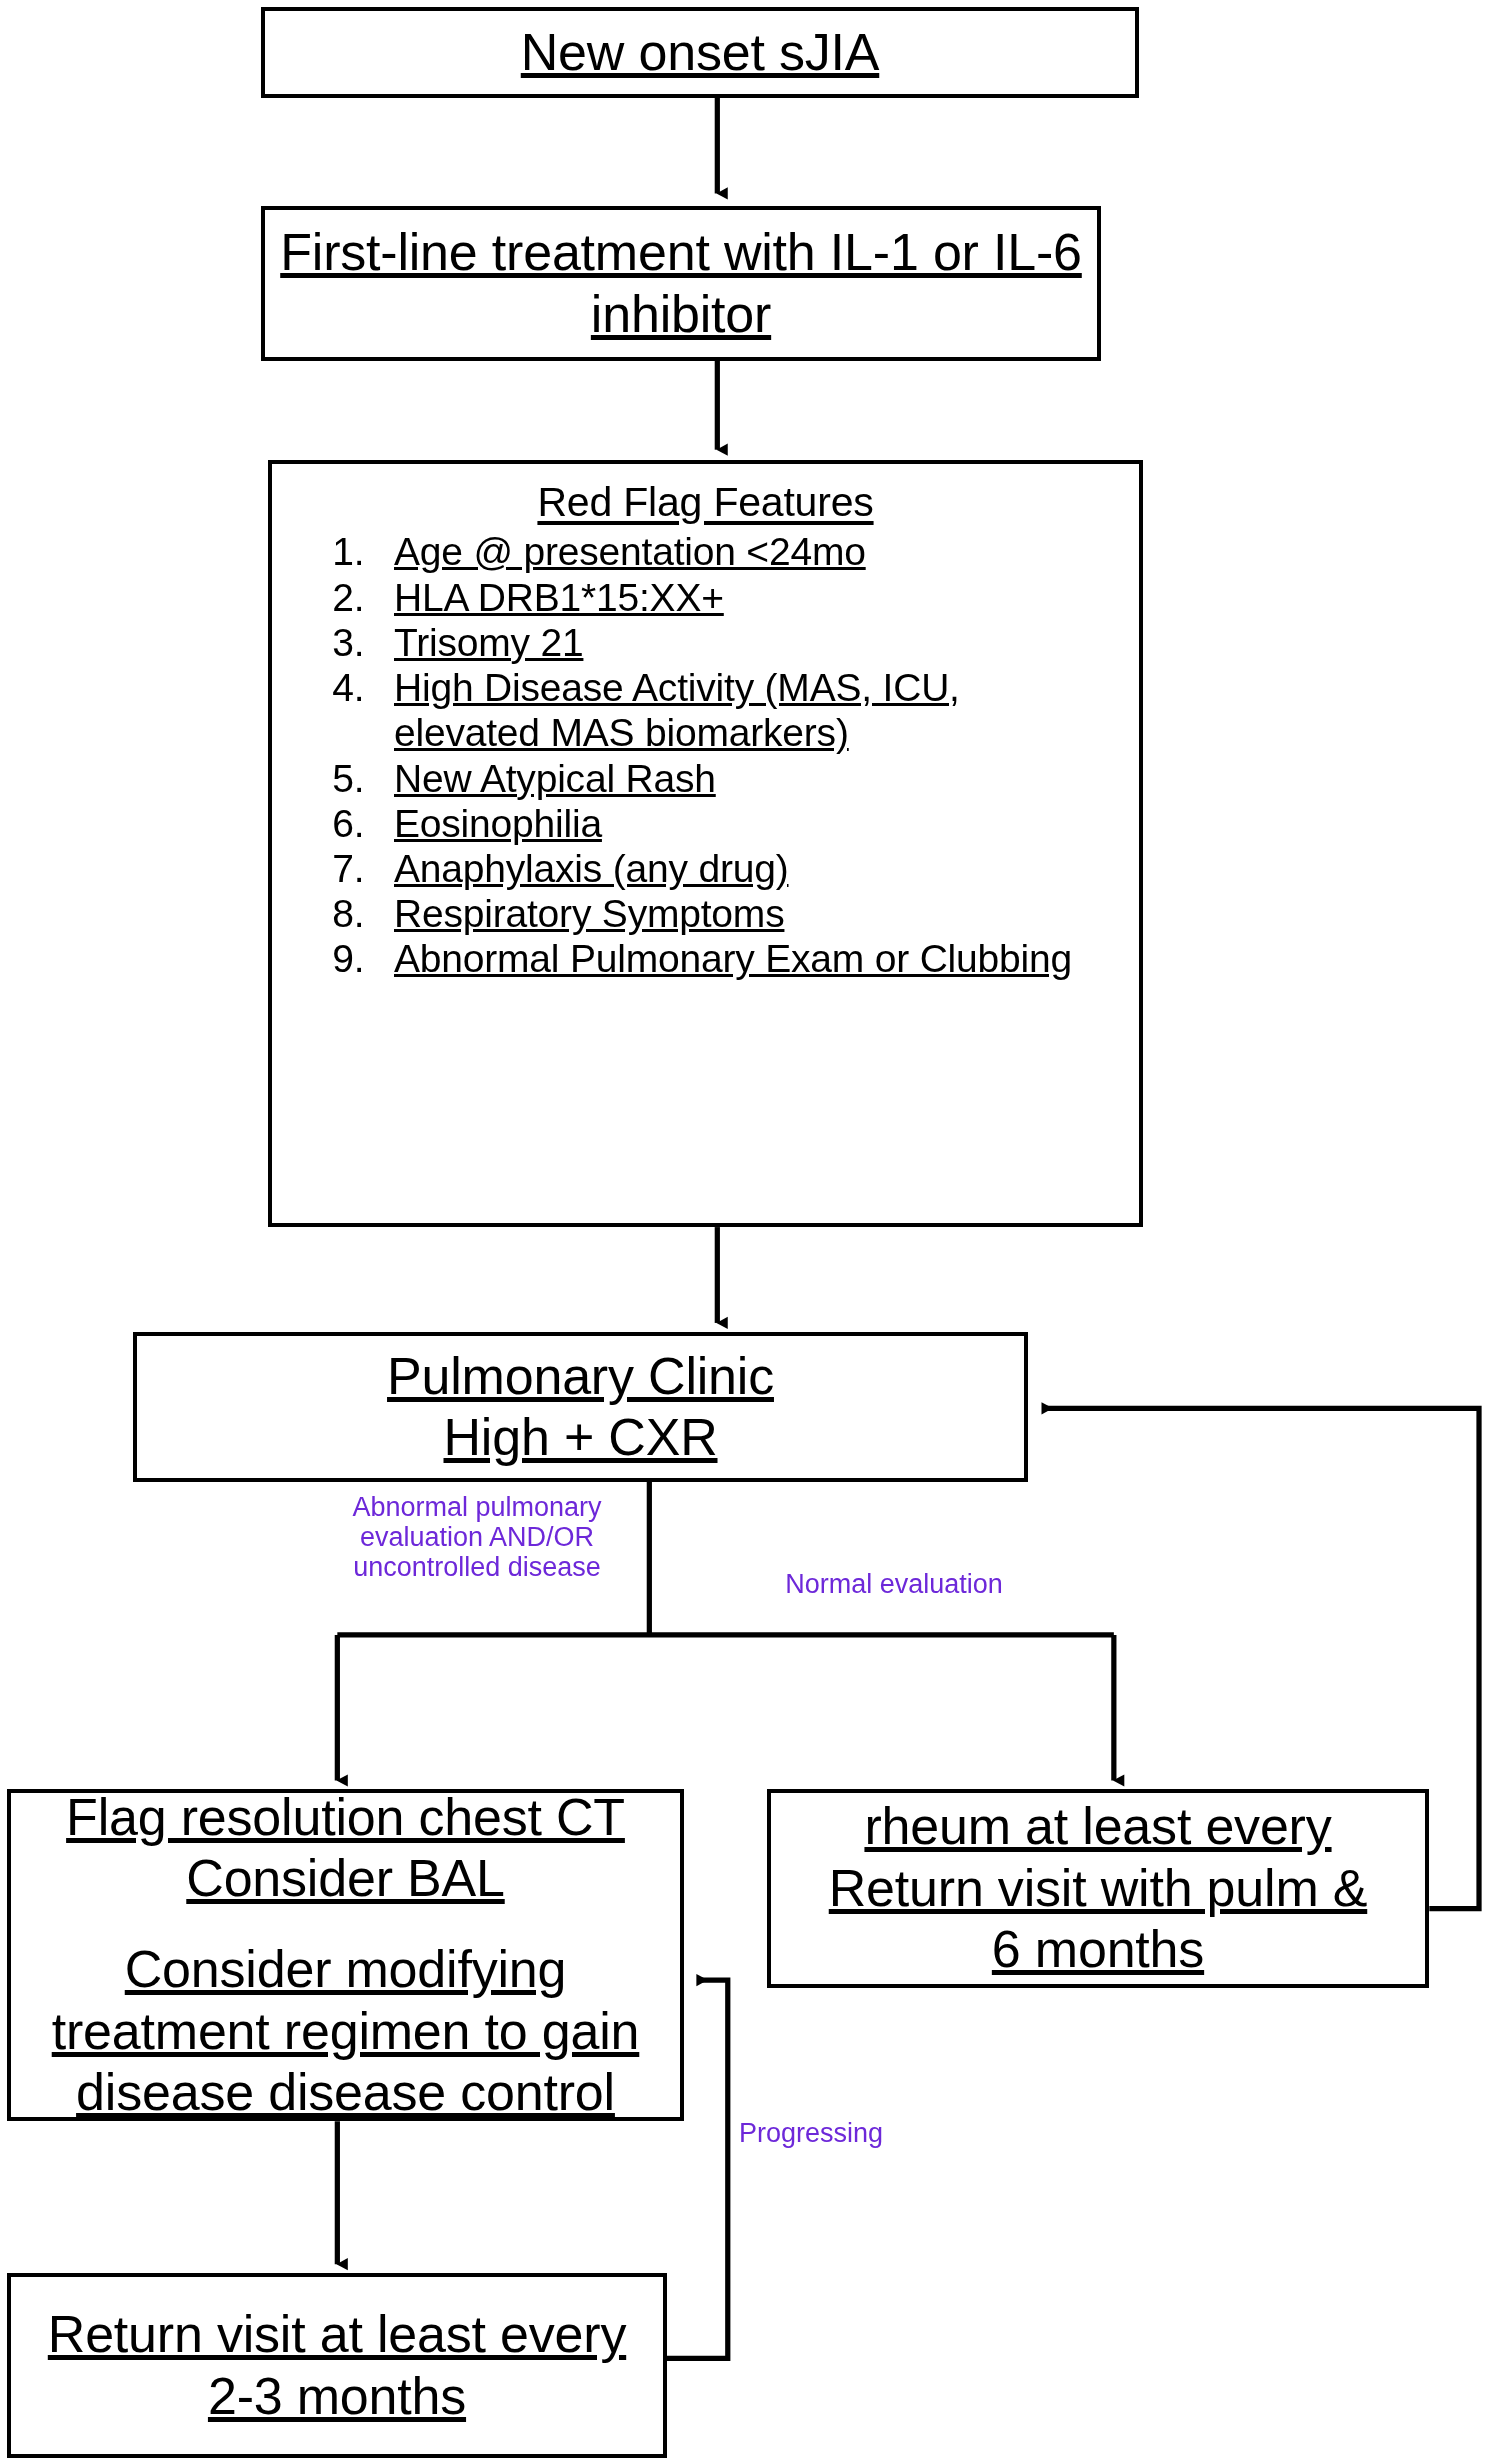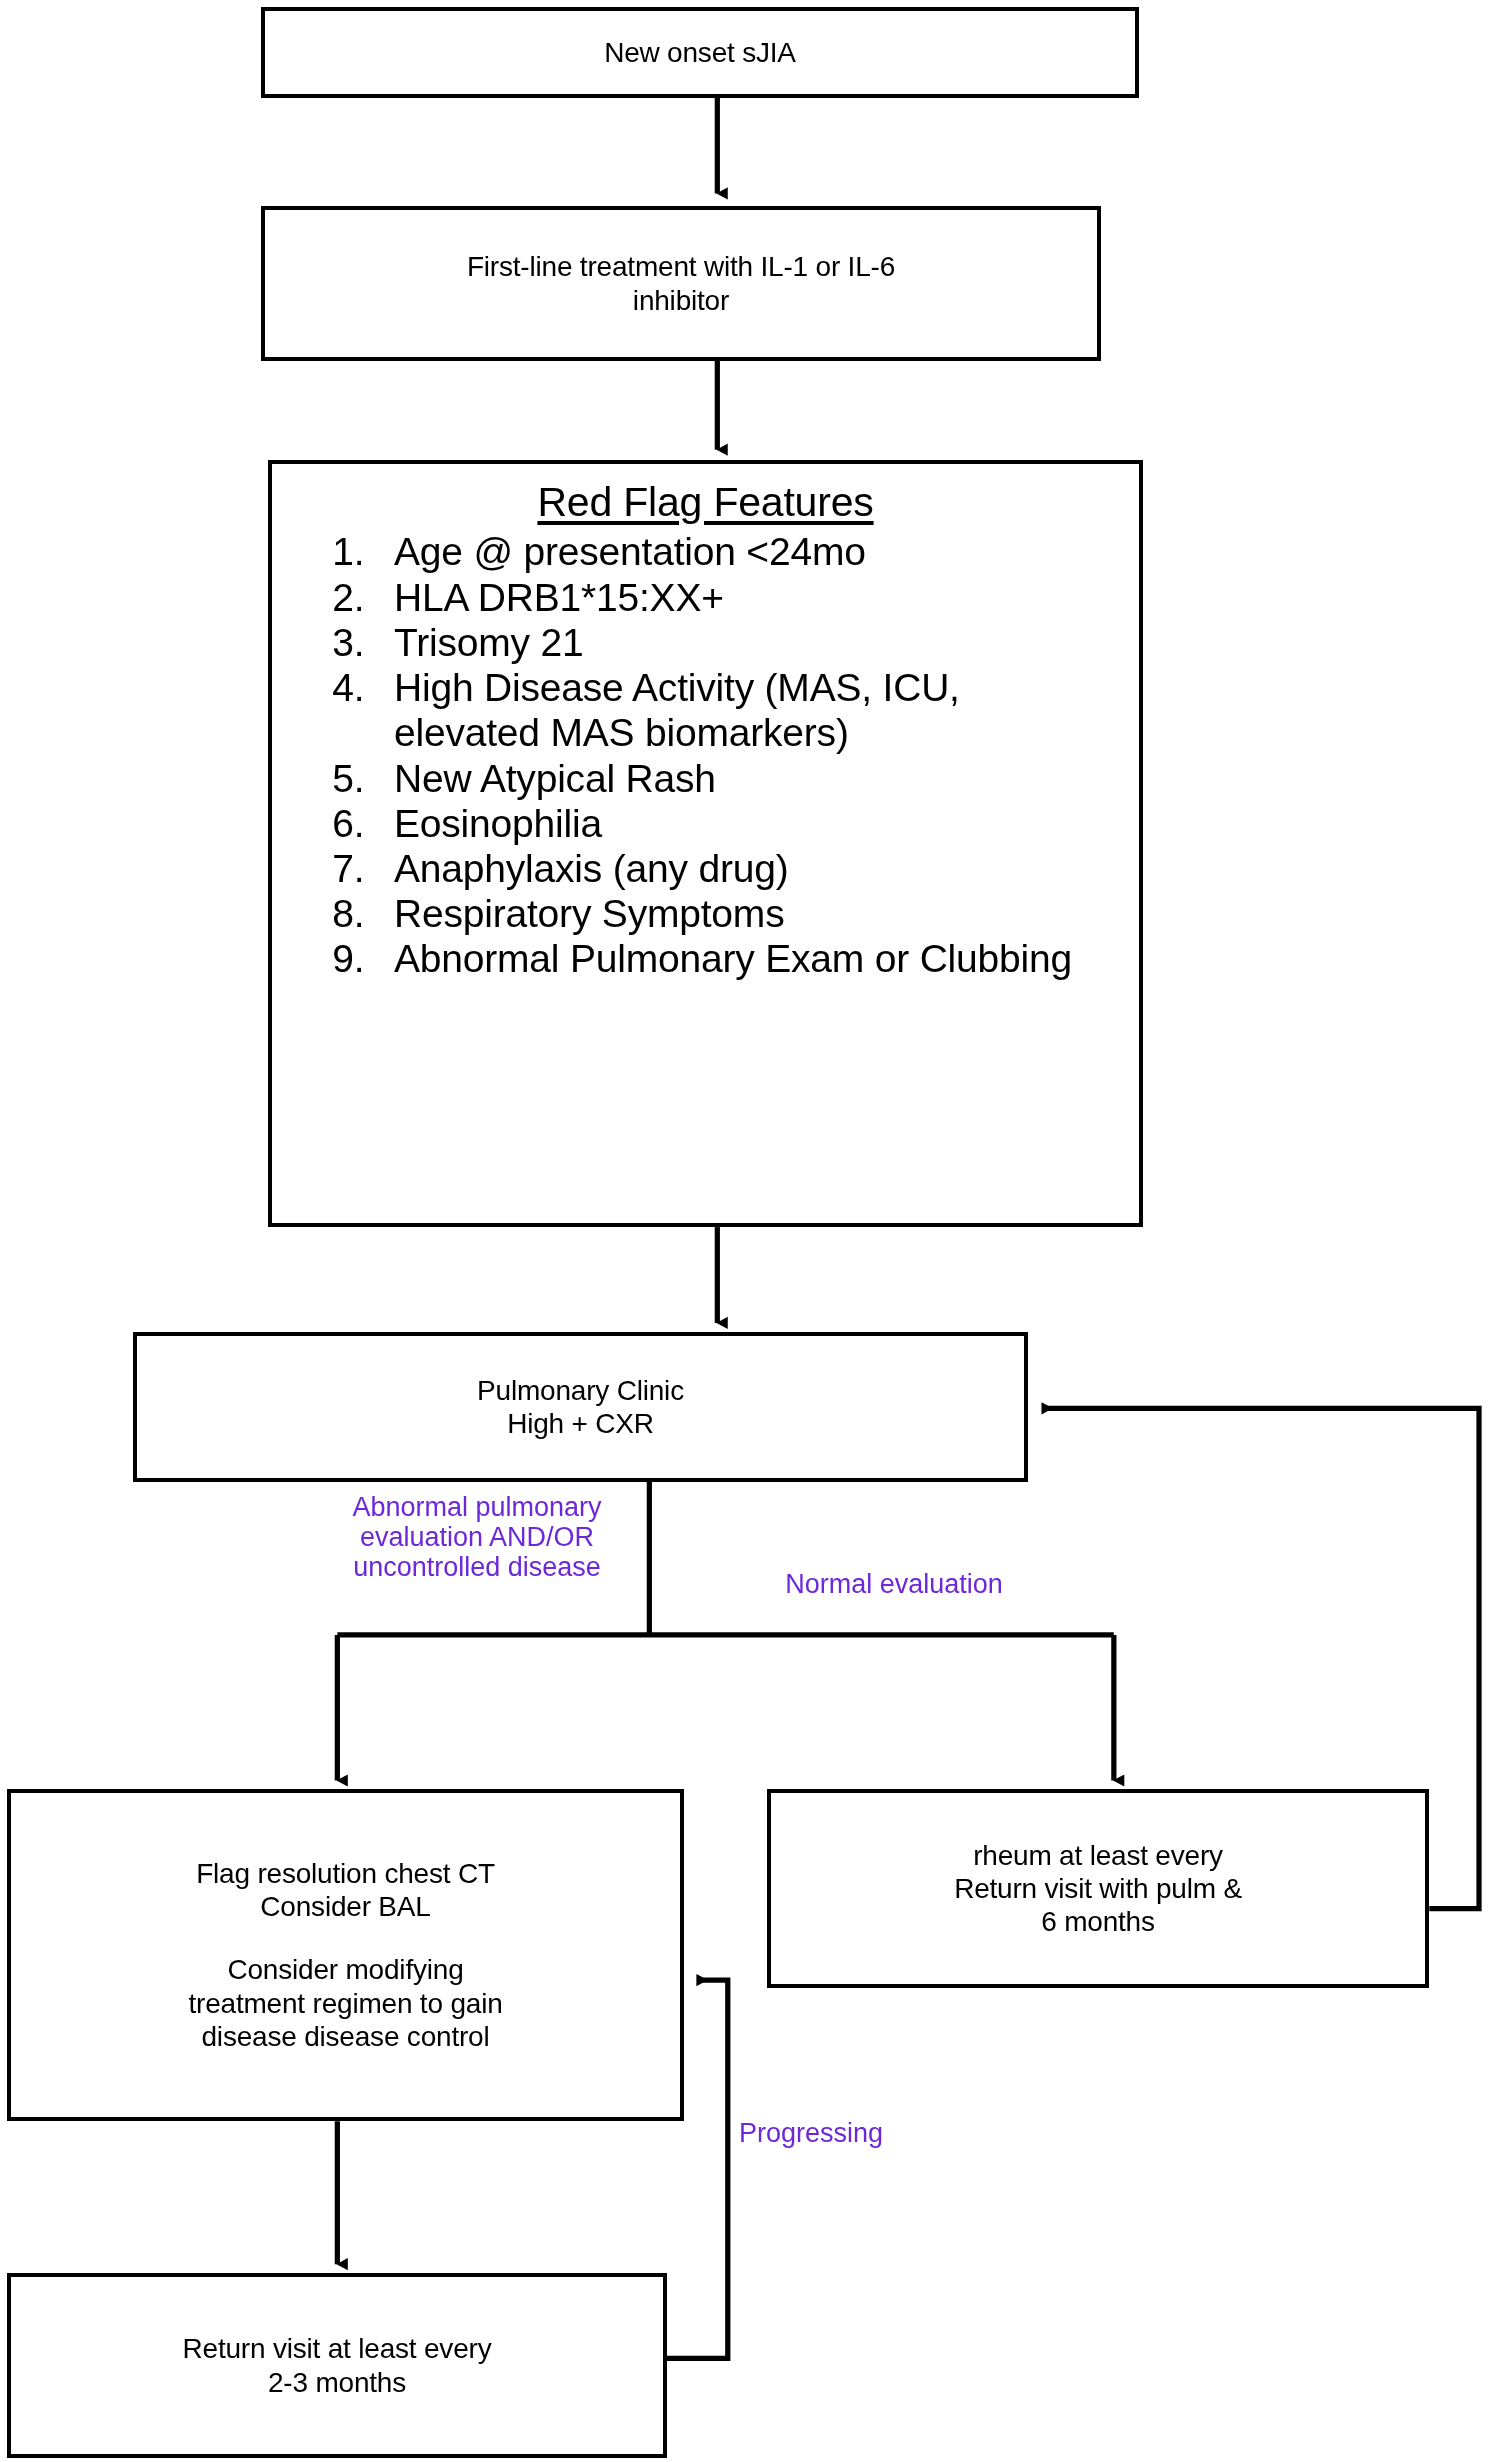--- a/index.html
+++ b/index.html
@@ -33,21 +33,21 @@
     display: flex;
     align-items: center;
     justify-content: center;
     text-align: center;
     line-height: 1.18;
     font-weight: 400;
     letter-spacing: -0.2px;
   }
   .node .inner { width: 100%; padding: 0 10.5px; }
 
-  .fs-big   { font-size: 28px; }
+  .fs-big   { font-size: 52px; text-decoration: underline; }
 
   
   #node-new-onset      { left: 261px;  top: 7px;    width: 878px; height: 91px; }
   #node-first-line     { left: 261px;  top: 206px;  width: 840px; height: 155px; }
   #node-red-flags      { left: 268px;  top: 460px;  width: 875px; height: 767px; align-items: flex-start; }
   #node-pulm-clinic    { left: 133px;  top: 1332px; width: 895px; height: 150px; }
   #node-hrct           { left: 7px;    top: 1789px; width: 677px;  height: 332px; }
   #node-return-6mo     { left: 767px;  top: 1789px; width: 662px;  height: 199px; }
   #node-return-23mo    { left: 7px;    top: 2273px; width: 660px;  height: 185px; }
 
@@ -65,20 +65,21 @@
     padding-left: 103px;
     padding-right: 35px;
     text-align: left;
     list-style-position: outside;
   }
   ol.rf-list li {
     font-size: 39px;
     line-height: 1.16;
     padding-left: 19px;
     margin: 0;
+    text-decoration: underline;
   }
 
   
   .edge-label {
     position: absolute;
     font-size: 27px;
     line-height: 1.12;
     text-align: center;
     white-space: pre-line;
     color: #6d28d9;

